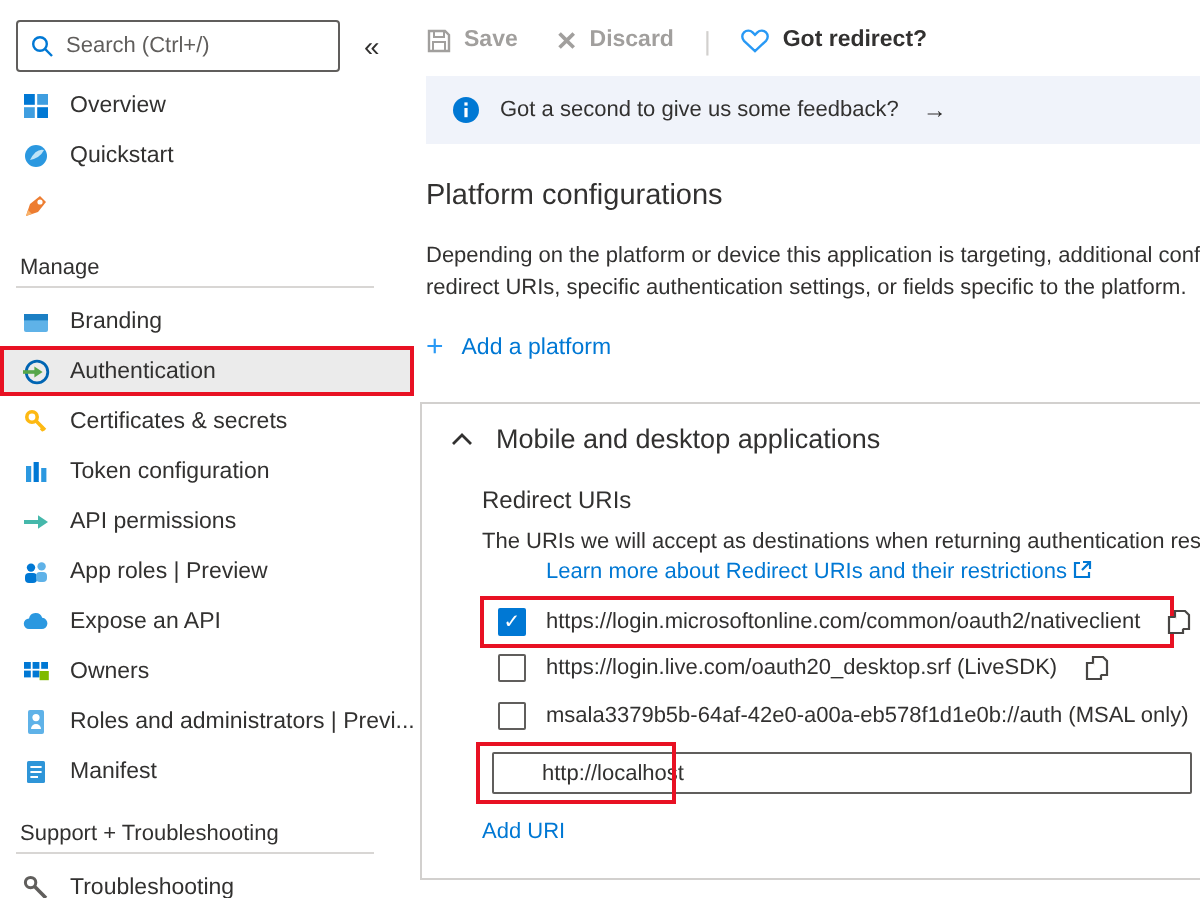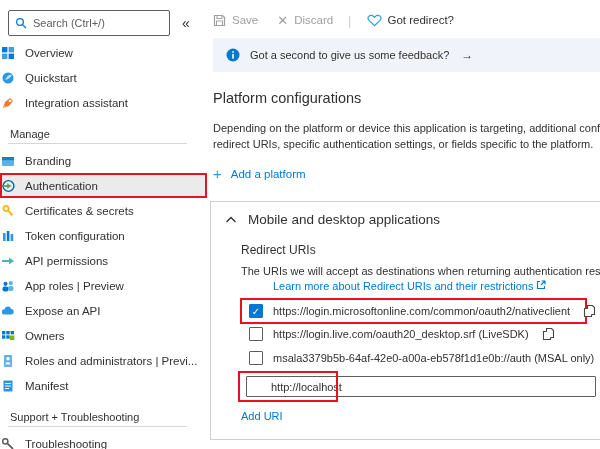--- a/index.html
+++ b/index.html
@@ -13,32 +13,32 @@
 
   
   .sidebar { position:absolute; left:0; top:0; width:207px; height:449px; background:#fff; }
   .search-row { display:flex; align-items:center; margin:10px 0 4px 8px; }
   .search-box { width:162px; height:20px; border:1px solid #605e5c; border-radius:2px;
     display:flex; align-items:center; padding:12px 6px; gap:6px; background:#fff; }
   .search-placeholder { color:#605e5c; font-size:11px; white-space:nowrap; overflow:hidden; }
   .collapse-btn { margin-left:12px; font-size:14px; color:#323130; cursor:pointer; line-height:1; }
 
   .nav { margin-top:2px; }
-  .nav-item { height:25px; display:flex; align-items:center; gap:9px; padding-left:0;
+  .nav-item { height:25px; display:flex; align-items:center; gap:9px; padding-left:10px;
     font-size:11.5px; cursor:pointer; white-space:nowrap; }
   .nav-item.selected { background:#ebebeb; }
   .nav-item.red-annot { outline:2px solid #e81123; outline-offset:-2px; }
   .nav-item .ic { width:16px; display:flex; justify-content:center; flex:none; }
   .nav-header { margin:7px 0 0 10px; height:18px; display:flex; align-items:end; font-size:11px; }
   .nav-divider { border-bottom:1px solid #d8d6d4; margin:3px 20px 4px 8px; }
 
   
   .main { position:absolute; left:207px; top:0; width:460px; }
   .toolbar { display:flex; align-items:center; margin:10px 0 0 6px; height:20px; gap:7px; }
-  .tb-btn { display:flex; gap:6px; cursor:pointer; font-size:11.5px; }
+  .tb-btn { display:flex; gap:6px; cursor:pointer; font-size:11.5px;font-weight:bold; }
   .tb-btn.disabled { color:#a19f9d; cursor:default; }
   .tb-sep { color:#d2d0ce; margin:0 8px; font-size:13px; }
   .x-glyph { font-size:13px; color:#a19f9d; line-height:1; }
 
   .banner { margin:8px 0 0 6px; width:440px; height:34px; background:#f0f3fa;
     display:flex; align-items:center; gap:10px; padding-left:13px; font-size:11px; cursor:pointer; }
   .banner-arrow { margin-left:2px; font-size:12px; }
 
   .page-title { margin:18px 0 0 6px; font-size:14.5px; font-weight:400; color:#323130; }
   .page-desc { margin:14px 0 0 6px; line-height:16px; }
@@ -118,21 +118,20 @@
         <span>Quickstart</span>
       </div>
       <div class="nav-item">
         <span class="ic">
             <svg width="14" height="14" viewBox="0 0 14 14">
               <polygon points="2,12 4,6 9,2 12,5 8,10" fill="#ed7d31"></polygon>
               <circle cx="9" cy="5" r="1.3" fill="#fff"></circle>
               <polygon points="2,12 5,11 3,9" fill="#f8b26a"></polygon>
             </svg>
           </span>
-        <span>Integration assistant</span>
       </div>
 
       <div class="nav-header">Manage</div>
       <div class="nav-divider"></div>
 
       <div class="nav-item">
         <span class="ic">
             <svg width="14" height="14" viewBox="0 0 14 14">
               <rect x="1" y="3" width="12" height="9" rx="1" fill="#5fb2e8"></rect>
               <rect x="1" y="3" width="12" height="3.2" fill="#1b7fc4"></rect>

